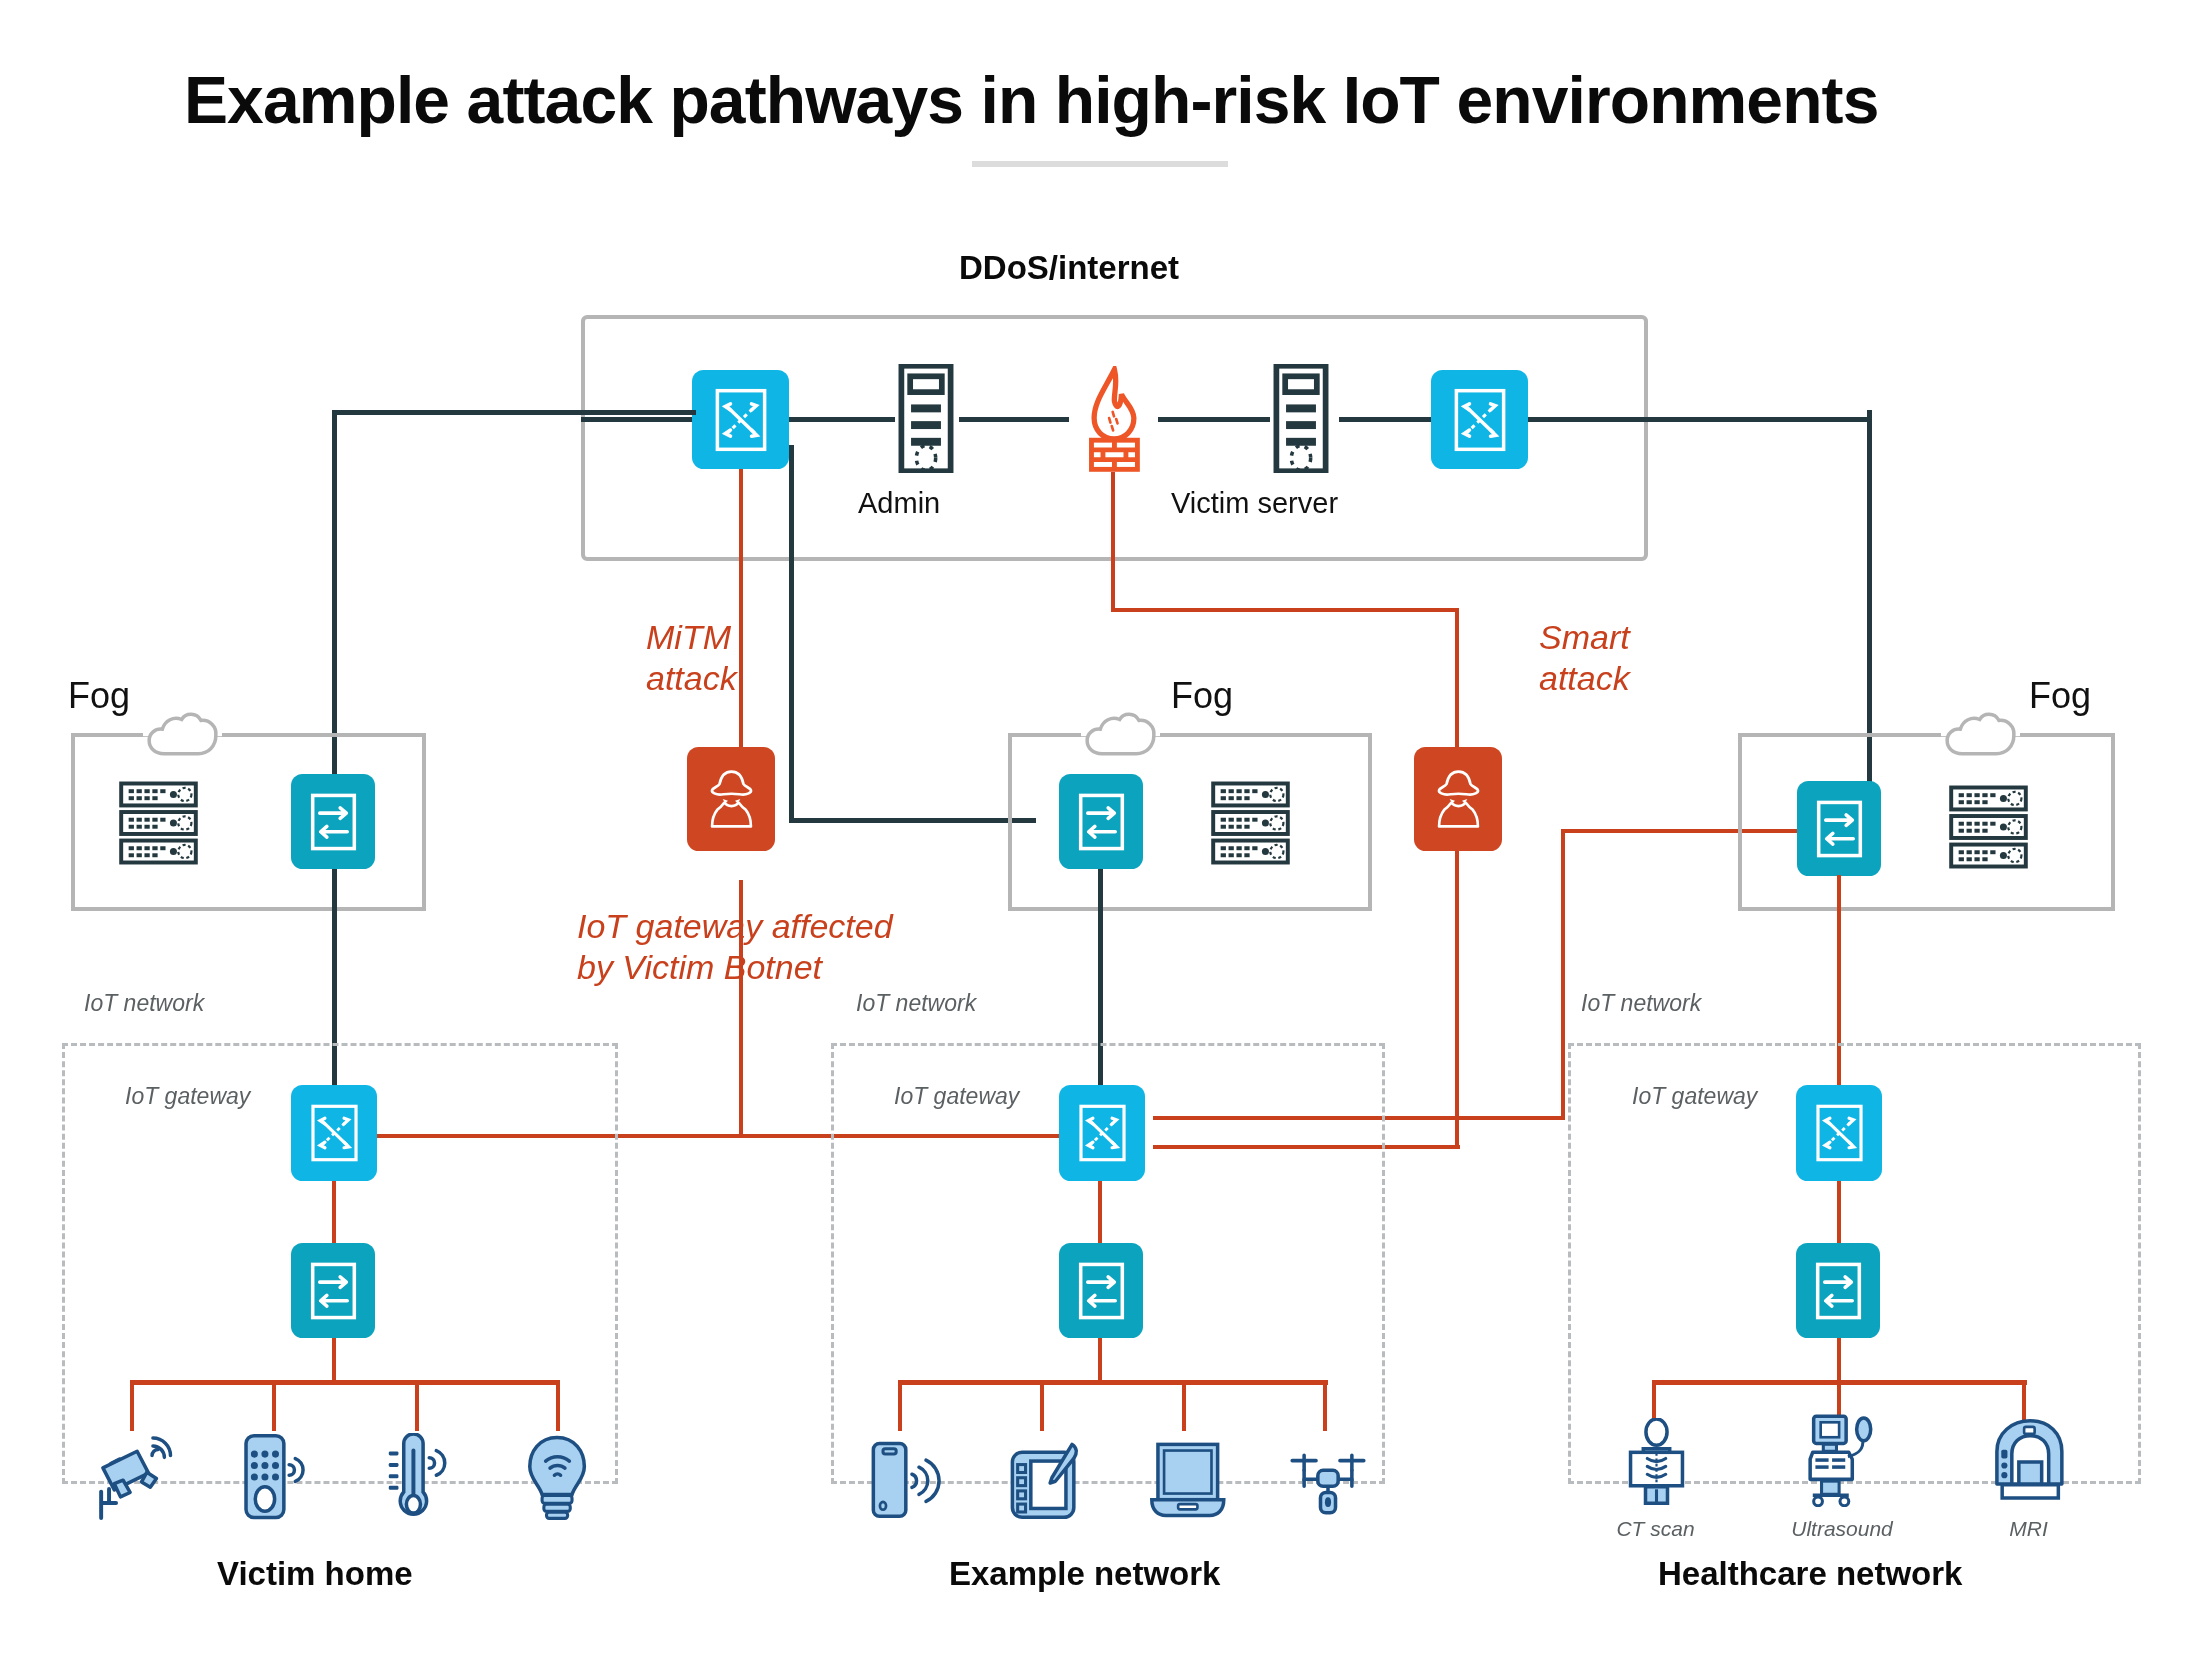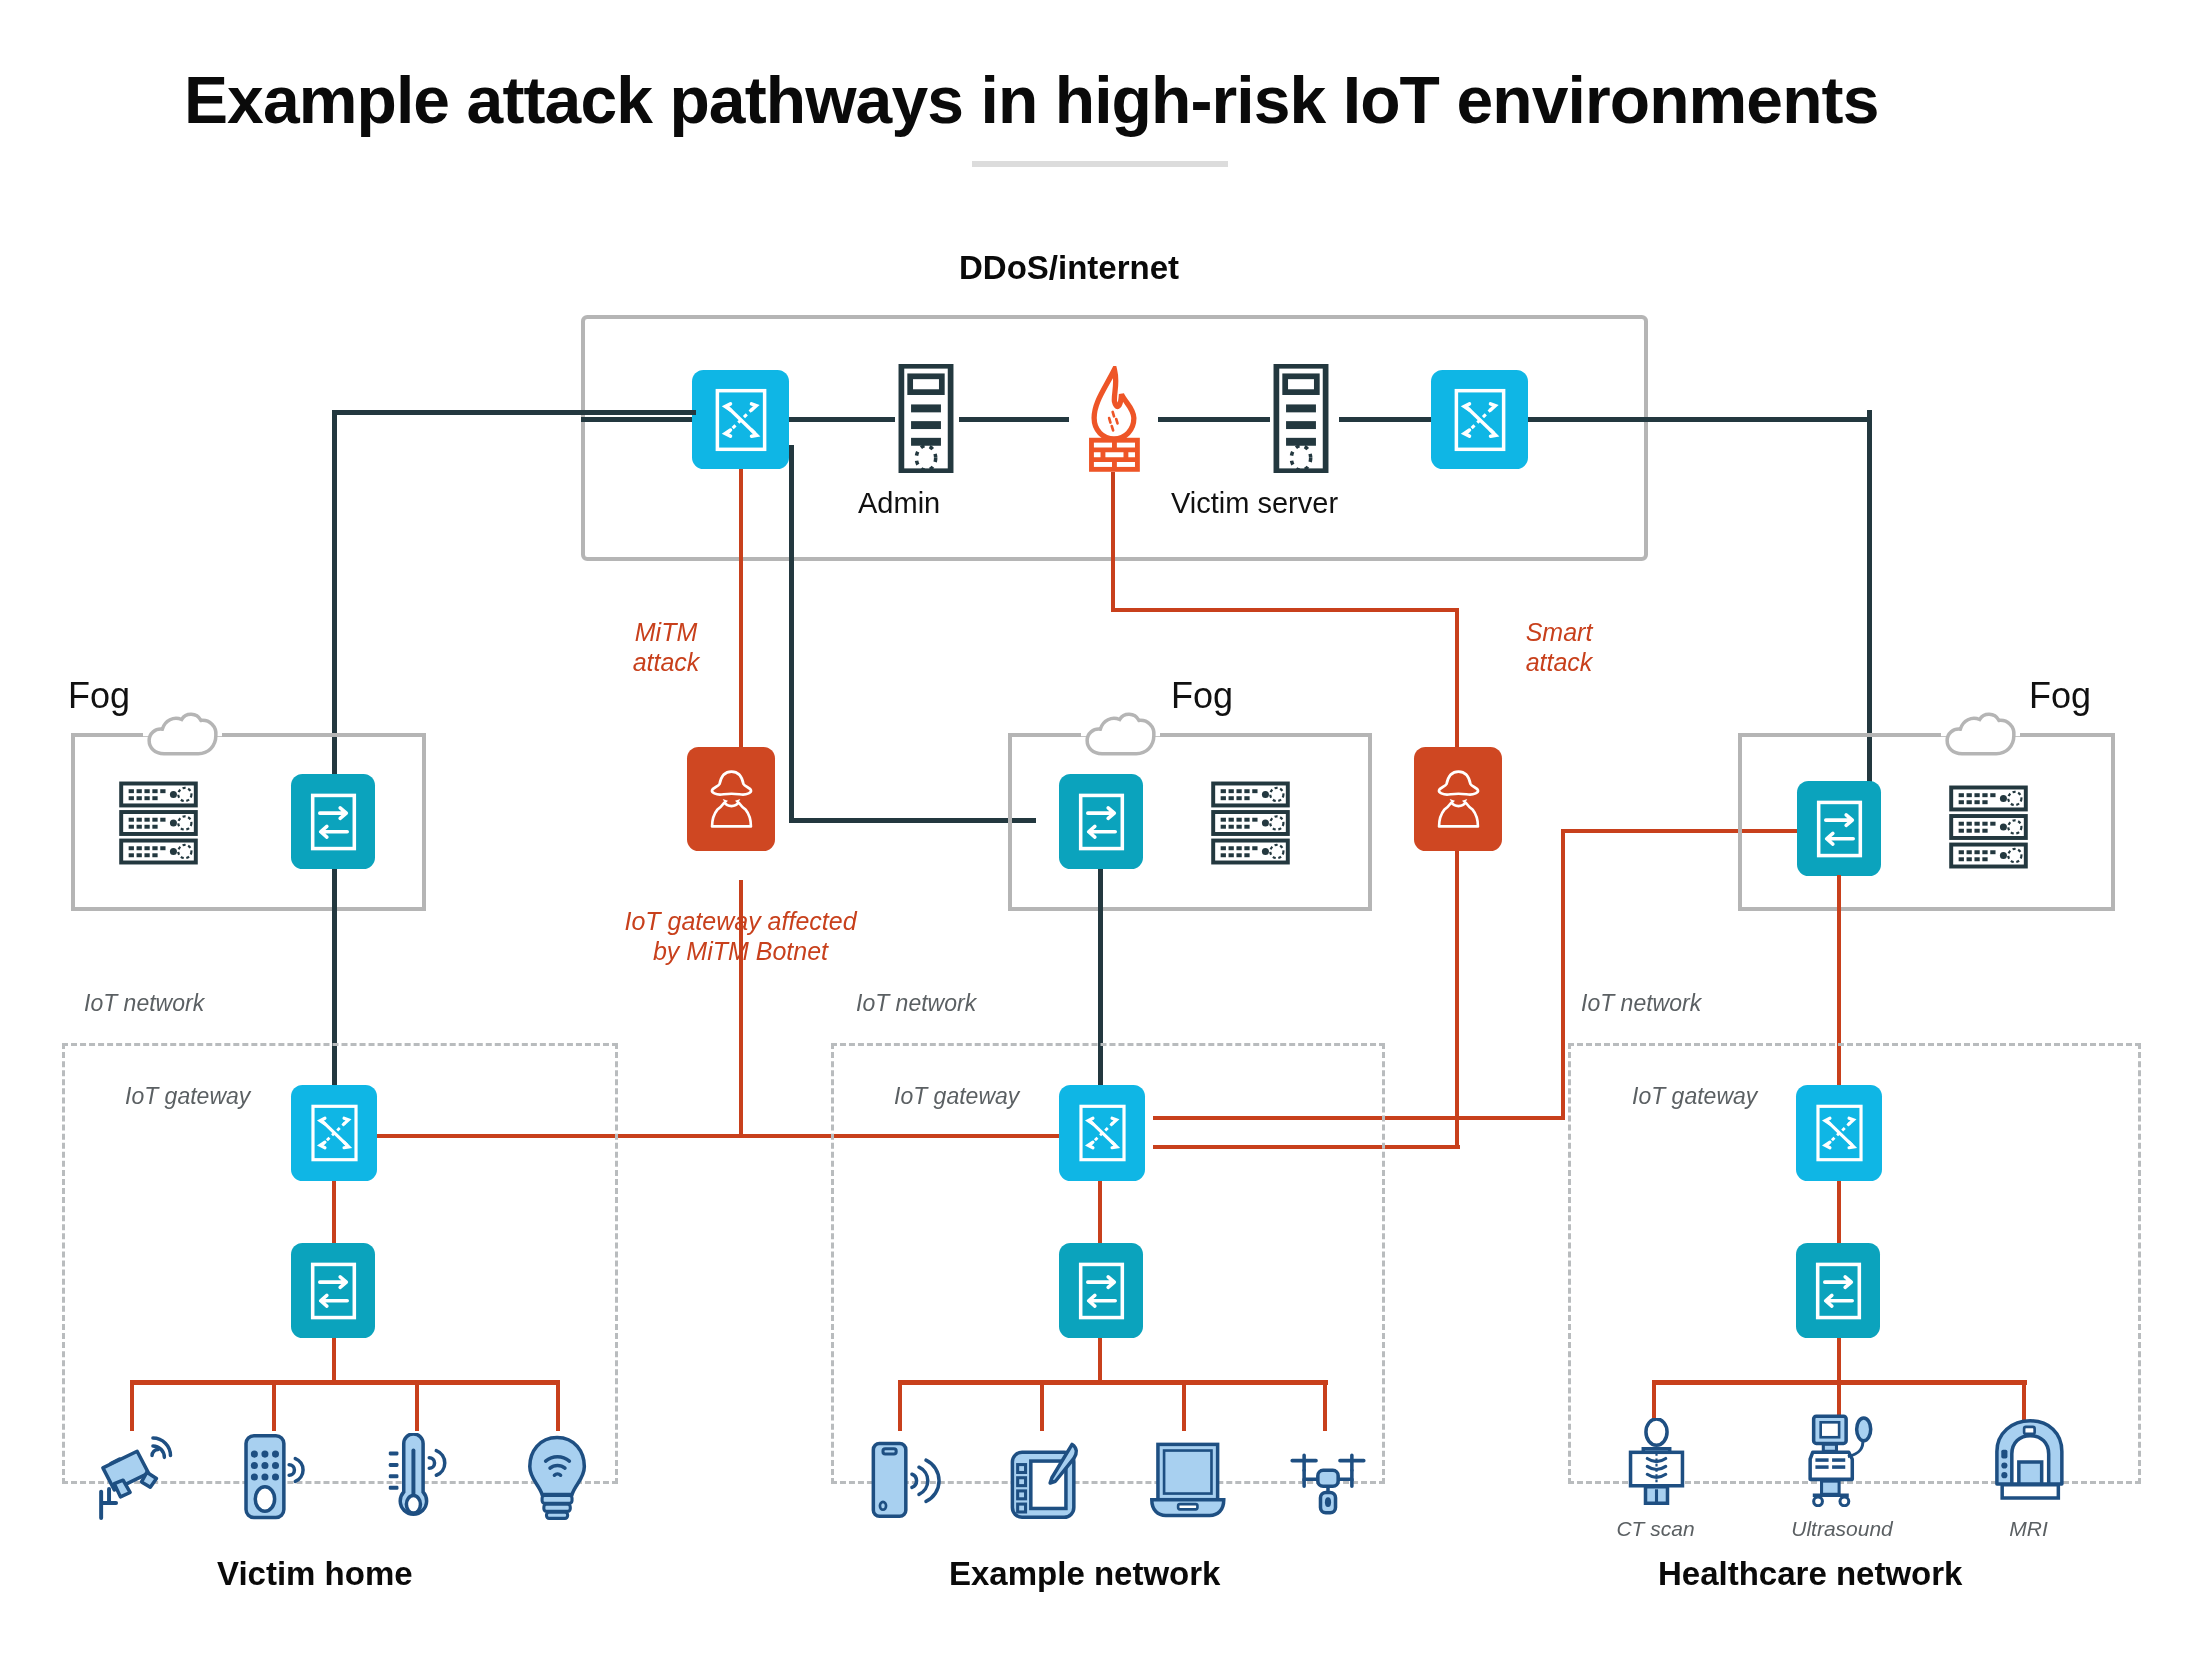--- a/index.html
+++ b/index.html
@@ -7,21 +7,21 @@
   #stage{position:relative;width:2205px;height:1662px;background:#fff;overflow:hidden;}
   .abs{position:absolute;}
   
   .title{font-size:66px;font-weight:bold;color:#0a0a0a;letter-spacing:-0.9px;white-space:nowrap;}
   .divider{background:#dcdcdc;}
   .sec-title{font-size:33px;font-weight:bold;color:#0a0a0a;white-space:nowrap;}
   .fog-title{font-size:36px;font-weight:normal;color:#111;white-space:nowrap;}
   .node-label{font-size:29px;font-weight:normal;color:#111;white-space:nowrap;}
   .ital-gray{font-style:italic;font-size:23px;color:#5b6063;white-space:nowrap;}
   .ital-gray-sm{font-style:italic;font-size:21px;color:#5b6063;white-space:nowrap;text-align:center;}
-  .ital-red{font-style:italic;font-size:25px;color:#c8401c;white-space:nowrap;line-height:1.2;text-align:center;}
+  .ital-red{font-style:italic;font-size:34px;color:#c8401c;white-space:nowrap;line-height:1.2;text-align:left;margin-left:35px;}
   
   .ln{position:absolute;}
   .dk{background:#23383f;}
   .rd{background:#c8401c;}
   
   .cloudbox{border:4px solid #b5b5b5;border-radius:6.2px;box-sizing:border-box;}
   .fogbox{border:4px solid #b5b5b5;box-sizing:border-box;}
   .iotbox{border:3.5px dashed #b9bcbe;box-sizing:border-box;}
   
   .tile{border-radius:11.5px;display:flex;align-items:center;justify-content:center;}
@@ -137,21 +137,21 @@
     <svg width="53" height="62" viewBox="0 0 120 140">
       <path d="M60 8 C44 8 36 20 33 36 C30 42 18 44 16 50 C14 56 26 60 34 60 C40 60 48 58 60 58 C72 58 80 60 86 60 C94 60 106 56 104 50 C102 44 90 42 87 36 C84 20 76 8 60 8 Z" fill="none" stroke="#fff" stroke-width="6" stroke-linejoin="round"></path>
       <path d="M40 70 L52 74 L46 80 Z" fill="#fff"></path>
       <path d="M80 70 L68 74 L74 80 Z" fill="#fff"></path>
       <path d="M44 78 C38 86 34 90 28 94 C20 104 16 118 16 132 L104 132 C104 118 100 104 92 94 C86 90 82 86 76 78 C72 84 66 86 60 86 C54 86 48 84 44 78 Z" fill="none" stroke="#fff" stroke-width="6" stroke-linejoin="round"></path>
     </svg>
   </div>
 
   <div class="abs ital-red" style="left:542px;top:906px;width:397px;">
     <div>IoT gateway affected</div>
-    <div>by MiTM Botnet</div>
+    <div>by Victim Botnet</div>
   </div>
 
   <div class="abs ital-red" style="left:1504px;top:617px;width:110px;">
     <div>Smart</div>
     <div>attack</div>
   </div>
   <div class="abs tile attacker" style="left:1414px;top:747px;width:88px;height:104px;">
     <svg width="53" height="62" viewBox="0 0 120 140">
       <path d="M60 8 C44 8 36 20 33 36 C30 42 18 44 16 50 C14 56 26 60 34 60 C40 60 48 58 60 58 C72 58 80 60 86 60 C94 60 106 56 104 50 C102 44 90 42 87 36 C84 20 76 8 60 8 Z" fill="none" stroke="#fff" stroke-width="6" stroke-linejoin="round"></path>
       <path d="M40 70 L52 74 L46 80 Z" fill="#fff"></path>

